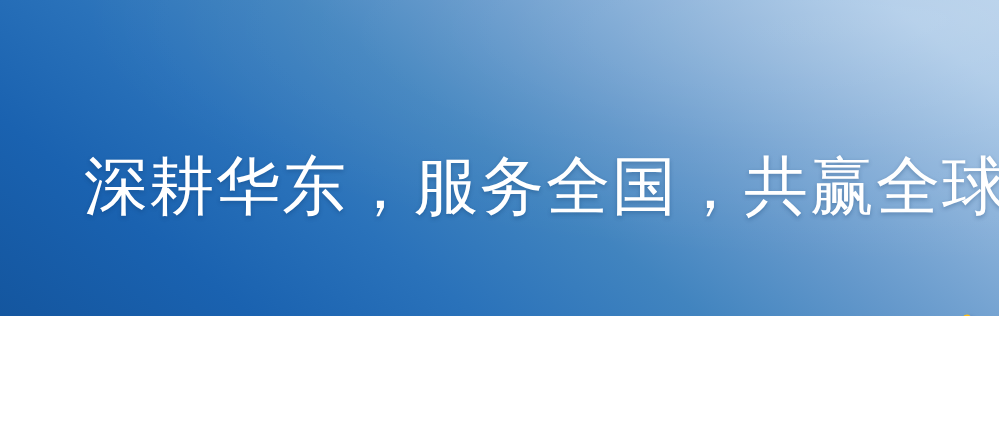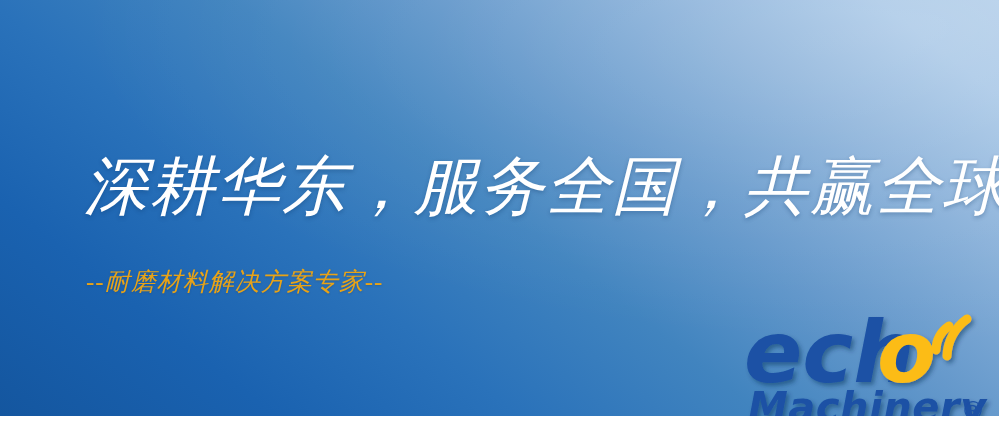--- a/index.html
+++ b/index.html
@@ -8,33 +8,32 @@
     padding: 0;
     background: #ffffff;
   }
   body {
     font-family: "Liberation Sans", sans-serif;
   }
 
   .banner {
     position: relative;
     width: 999px;
-    height: 416px;
+    height: 316px;
     overflow: hidden;
     
     background: linear-gradient(38deg,
         #14569f 0%,
         #1a62b0 18%,
         #2a72ba 34%,
         #4184bf 50%,
         #6498cb 64%,
         #8bb2da 80%,
         #a6c6e6 92%,
         #aecbe8 100%);
-    font-style: italic;
   }
 
   
   .banner::after {
     content: "";
     position: absolute;
     inset: 0;
     background: radial-gradient(ellipse 120% 110% at 92% 6%,
         rgba(255,255,255,0.20) 0%,
         rgba(255,255,255,0.06) 40%,
@@ -86,21 +85,20 @@
     overflow: visible;
   }
 </style>
 </head>
 <body>
 
 <div class="banner">
 
   <div class="headline">深耕华东，服务全国，共赢全球</div>
 
-  <div class="subtitle">--耐磨材料解决方案专家--</div>
 
   <div class="logo">
     <svg viewBox="0 0 250 122" xmlns="http://www.w3.org/2000/svg" aria-hidden="true">
       <defs>
         <linearGradient id="blueGrad" x1="0" y1="0" x2="0" y2="1">
           <stop offset="0%" stop-color="#2a63b8"></stop>
           <stop offset="55%" stop-color="#1b51a5"></stop>
           <stop offset="100%" stop-color="#17459180"></stop>
         </linearGradient>
         <linearGradient id="yellowGrad" x1="0" y1="0" x2="0" y2="1">

